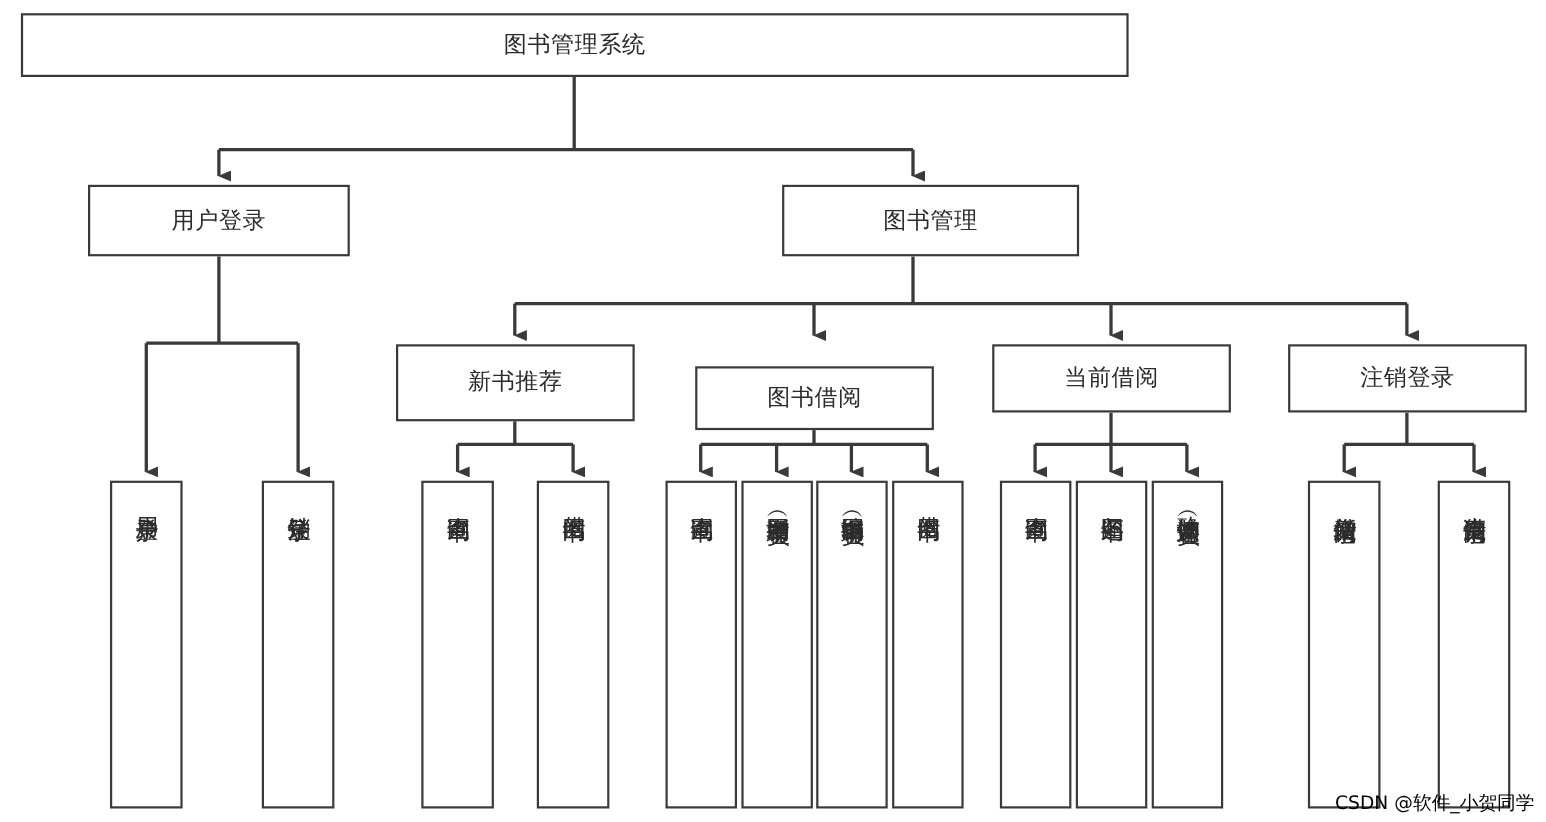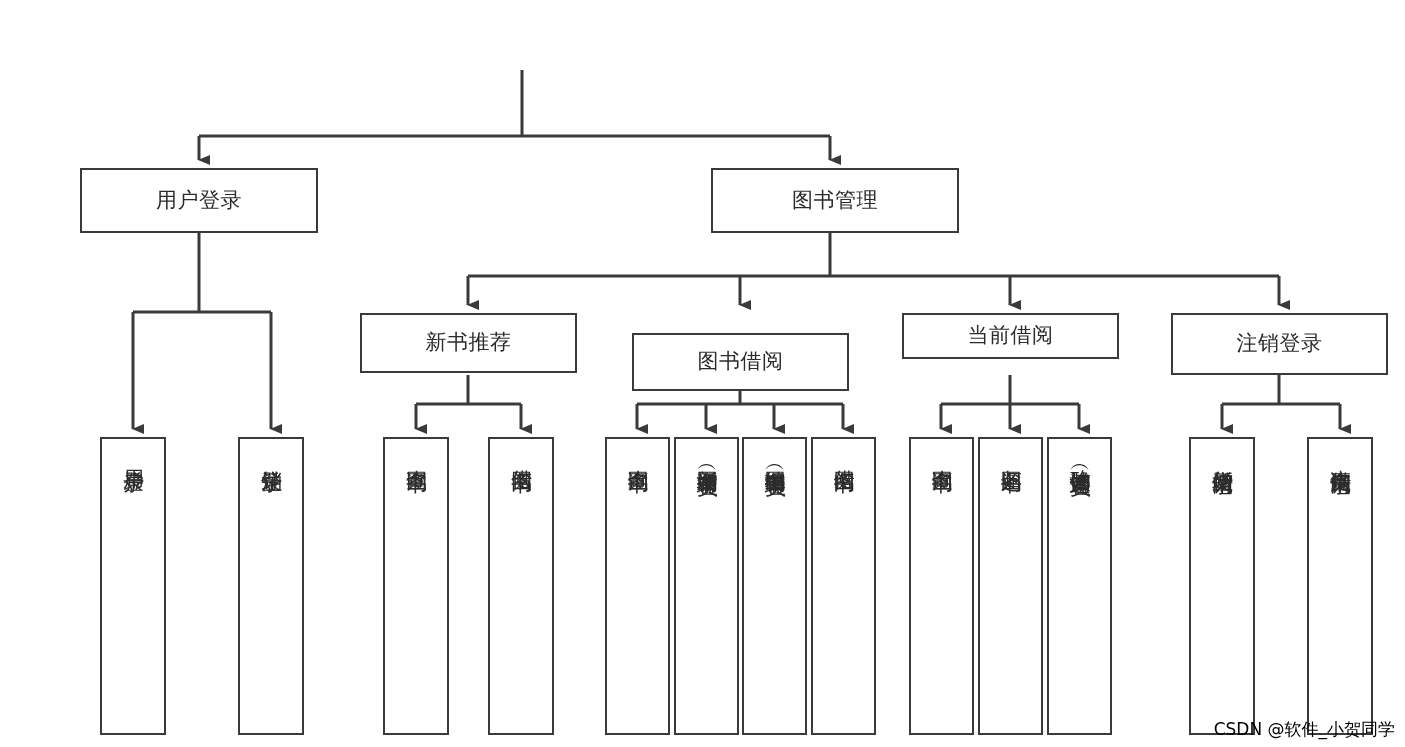--- a/index.html
+++ b/index.html
@@ -125,38 +125,41 @@
       <path d="M1010,404 L1010,429" marker-end="url(#arrow)"></path>
       <path d="M1079,404 L1079,429" marker-end="url(#arrow)"></path>
 
       <path d="M1279,375 L1279,404"></path>
       <path d="M1222,404 L1340,404"></path>
       <path d="M1222,404 L1222,429" marker-end="url(#arrow)"></path>
       <path d="M1340,404 L1340,429" marker-end="url(#arrow)"></path>
     </g>
   </svg>
 
+  <div class="node horiz" style="left:19px; top:12px; width:1007px; height:58px;">
+    <span class="label">图书管理系统</span>
+  </div>
 
   <div class="node horiz" style="left:80px; top:168px; width:238px; height:65px;">
     <span class="label">用户登录</span>
   </div>
 
-  <div class="node horiz" style="left:711px; top:168px; width:248px; height:65px;">
+  <div class="node horiz" style="left:711px; top:168px; width:270px; height:65px;">
     <span class="label">图书管理</span>
   </div>
 
-  <div class="node horiz" style="left:360px; top:313px; width:217px; height:60px;">
+  <div class="node horiz" style="left:360px; top:313px; width:217px; height:70px;">
     <span class="label">新书推荐</span>
   </div>
 
   <div class="node horiz" style="left:632px; top:313px; width:217px; height:58px;margin-top:20px;">
     <span class="label">图书借阅</span>
   </div>
 
-  <div class="node horiz" style="left:902px; top:313px; width:217px; height:46px;">
+  <div class="node horiz" style="left:902px; top:313px; width:217px; height:62px;">
     <span class="label">当前借阅</span>
   </div>
 
   <div class="node horiz" style="left:1171px; top:313px; width:217px; height:62px;">
     <span class="label">注销登录</span>
   </div>
 
   <div class="node vert" style="left:100px; top:437px; width:66px; height:298px;">
     <span class="label">用户登录</span>
   </div>

